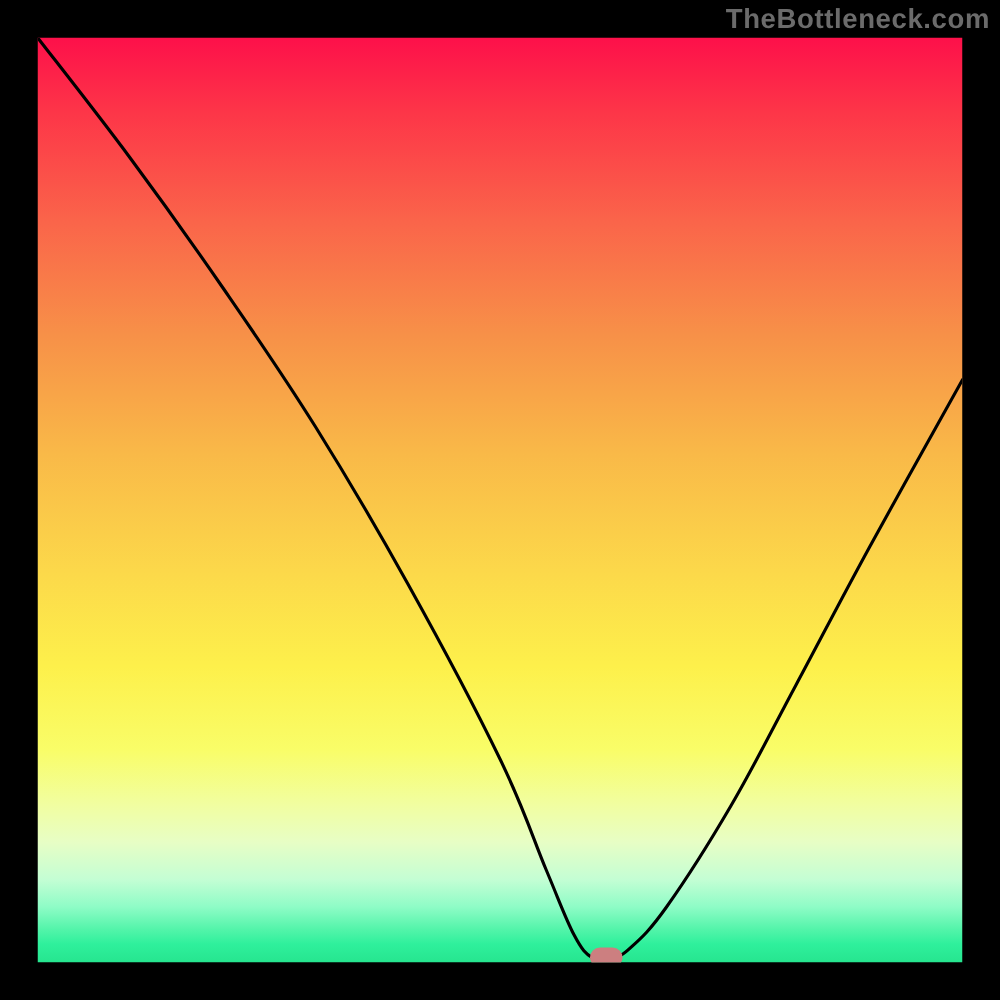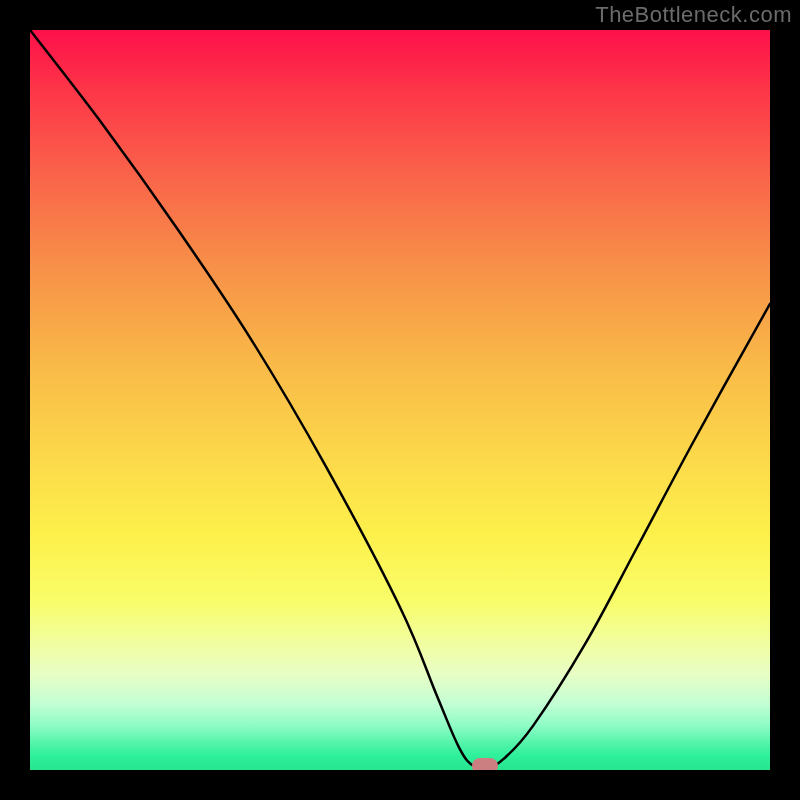--- a/index.html
+++ b/index.html
@@ -16,21 +16,21 @@
     position: relative;
     background: #000;
   }
   .watermark {
     position: absolute;
     top: 2px;
     right: 8px;
     color: #6b6b6b;
     font-family: Arial, Helvetica, sans-serif;
     font-size: 22px;
-    font-weight: 400;
+    font-weight: 700;
     letter-spacing: 0.5px;
     z-index: 5;
   }
   .plot-area {
     position: absolute;
     left: 30px;
     top: 30px;
     width: 740px;
     height: 740px;
     overflow: hidden;

